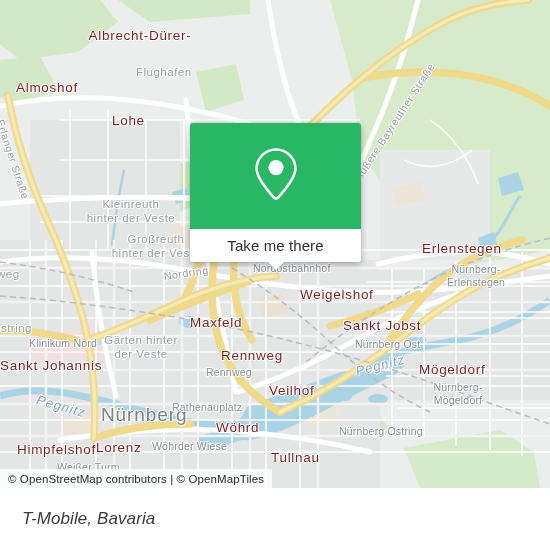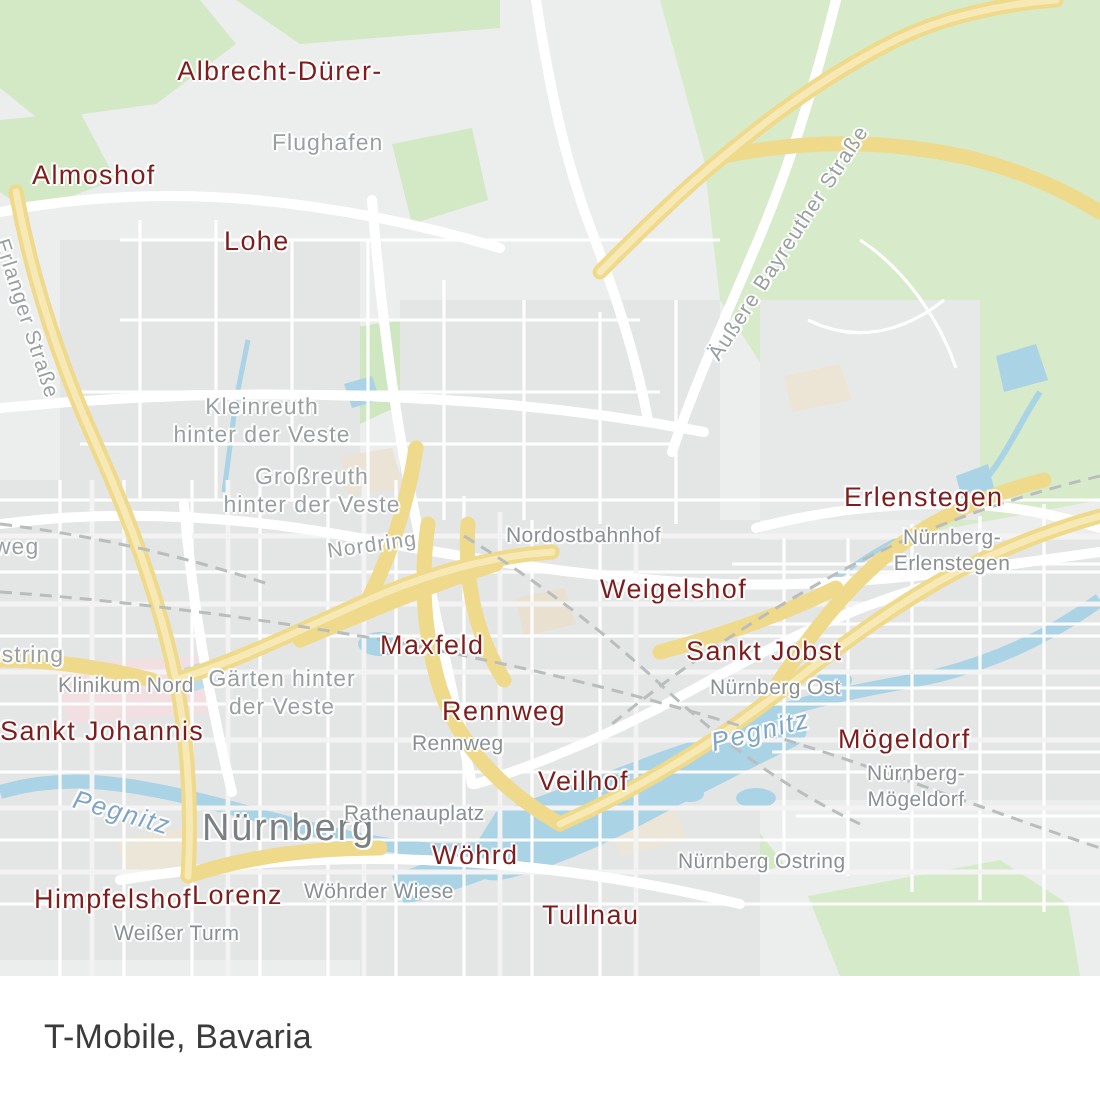--- a/index.html
+++ b/index.html
@@ -101,20 +101,21 @@
   }
 
   
   #footer {
     position: absolute;
     left: 0; top: 488px;
     width: 550px; height: 62px;
     background: #ffffff;
     display: flex; align-items: center;
     padding: 0 18px 0 22px;
+    font-style: italic;
   }
   #footer-title {
     font-size: 17px;
     color: #3b3b3b;
     letter-spacing: .1px;
   }
   #brand { display: flex; align-items: center; gap: 1px; }
   #brand-wordmark {
     font-size: 30px;
     font-weight: bold;
@@ -312,21 +313,38 @@
         <div class="maplabel lbl-water" style="left: 354px; top: 364px; transform: rotate(-14deg); transform-origin: left top;">Pegnitz</div>
         <div class="maplabel lbl-major" style="left: 422px; top: 241px;">Erlenstegen</div>
         <div class="maplabel lbl-poi two-line lbl-ctr" style="left: 476px; top: 263px;">Nürnberg-</div>
         <div class="maplabel lbl-poi two-line lbl-ctr" style="left: 476px; top: 276px;">Erlenstegen</div>
         <div class="maplabel lbl-major" style="left: 419px; top: 362px;">Mögeldorf</div>
         <div class="maplabel lbl-poi two-line lbl-ctr" style="left: 458px; top: 381px;">Nürnberg-</div>
         <div class="maplabel lbl-poi two-line lbl-ctr" style="left: 458px; top: 394px;">Mögeldorf</div>
         <div class="maplabel lbl-road" style="left: 352px; top: 176px; transform: rotate(-57deg); transform-origin: left top;">Äußere Bayreuther Straße</div>
       </div>
 
-
+    <div id="attribution">
+      <span>© OpenStreetMap contributors | © OpenMapTiles</span>
+    </div>
+
+    <div id="card">
+      <div id="card-green">
+        <span>
+          <svg width="44" height="56" viewBox="0 0 44 56" xmlns="http://www.w3.org/2000/svg">
+            <path d="M22 3.5 C11.2 3.5 2.6 12.1 2.6 22.8 C2.6 31.5 14.5 45.6 19.9 51.6 C21 52.8 23 52.8 24.1 51.6 C29.5 45.6 41.4 31.5 41.4 22.8 C41.4 12.1 32.8 3.5 22 3.5 Z" fill="none" stroke="#ffffff" stroke-width="2.6"></path>
+            <circle cx="22" cy="21.6" r="7.6" fill="#ffffff"></circle>
+          </svg>
+        </span>
+      </div>
+      <div id="card-action">
+        <span id="card-action-label">Take me there</span>
+      </div>
+      <div id="card-tail"></div>
+    </div>
 
   </div>
 
   <div id="footer">
     <div id="footer-title">T-Mobile, Bavaria</div>
   </div>
 
 </div>
 
 </body></html>

